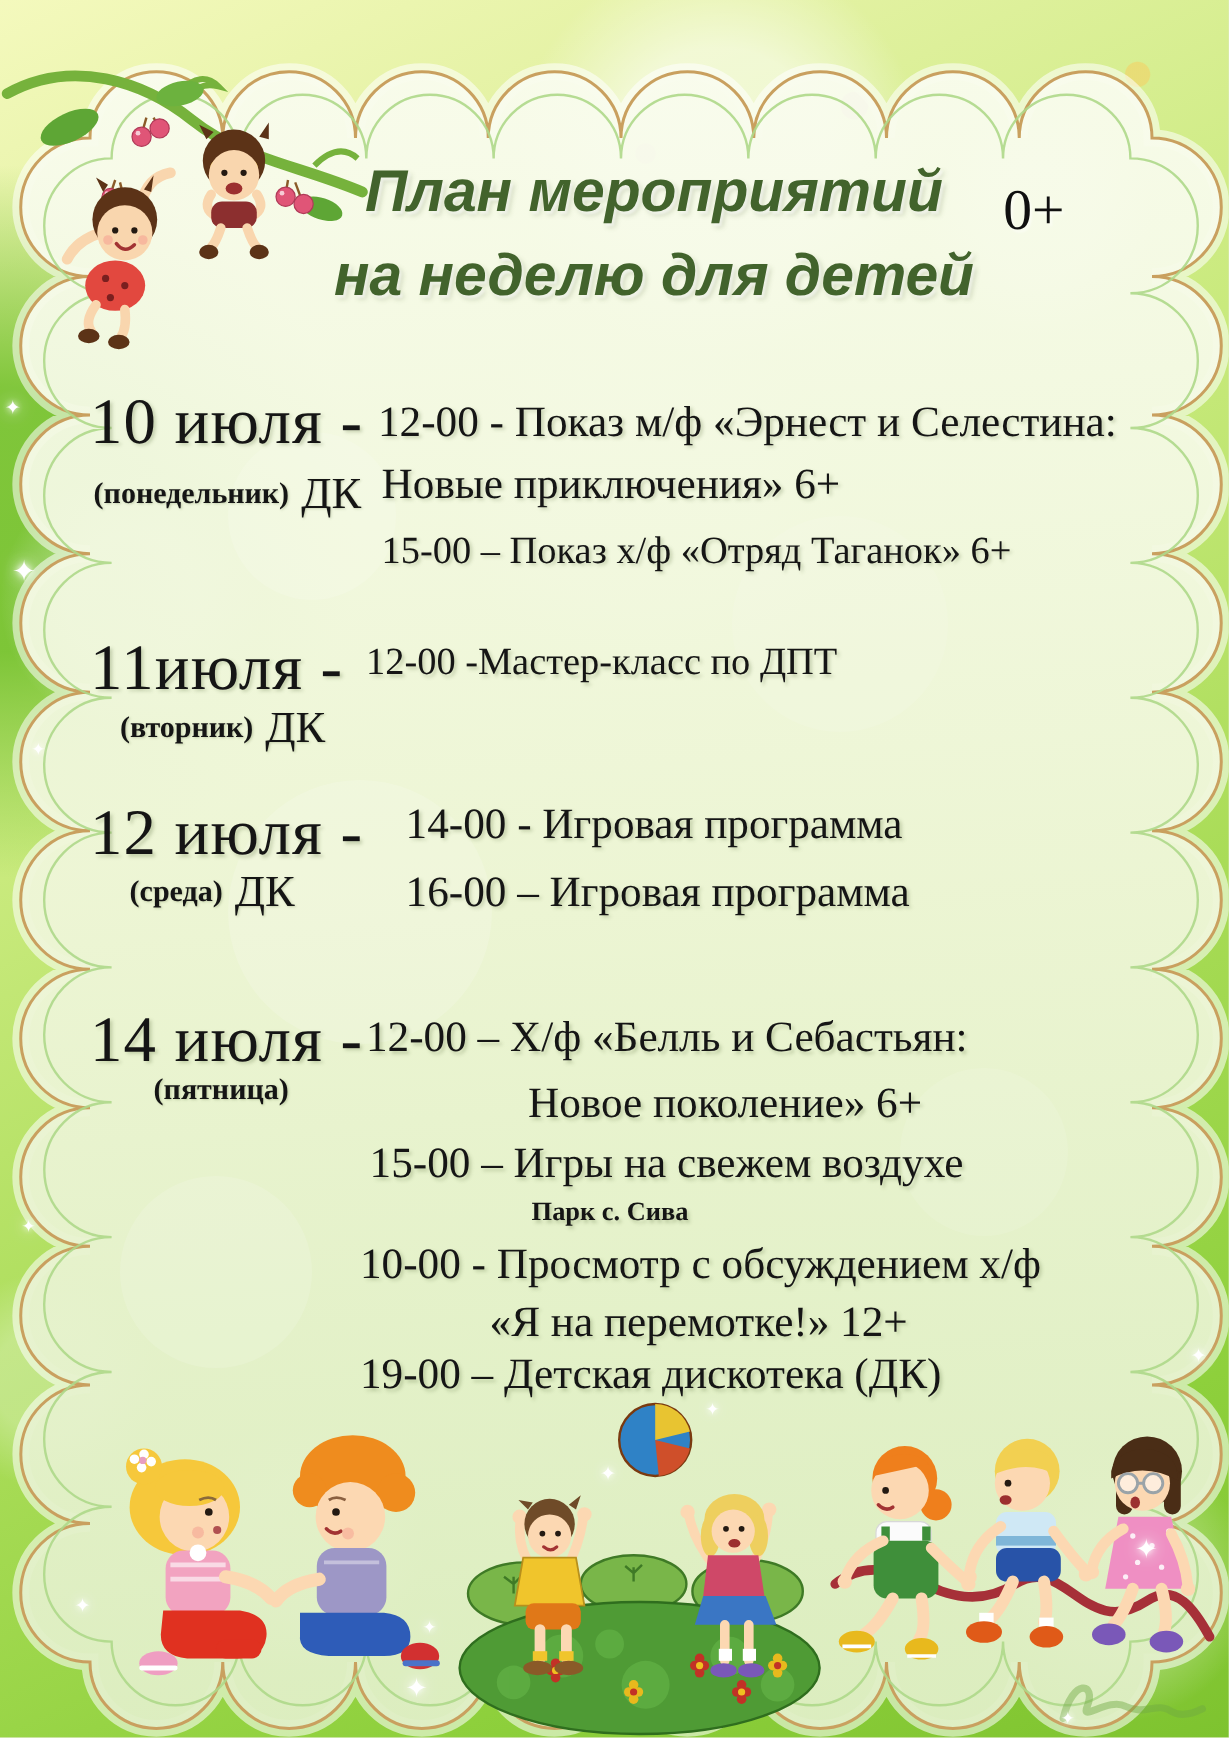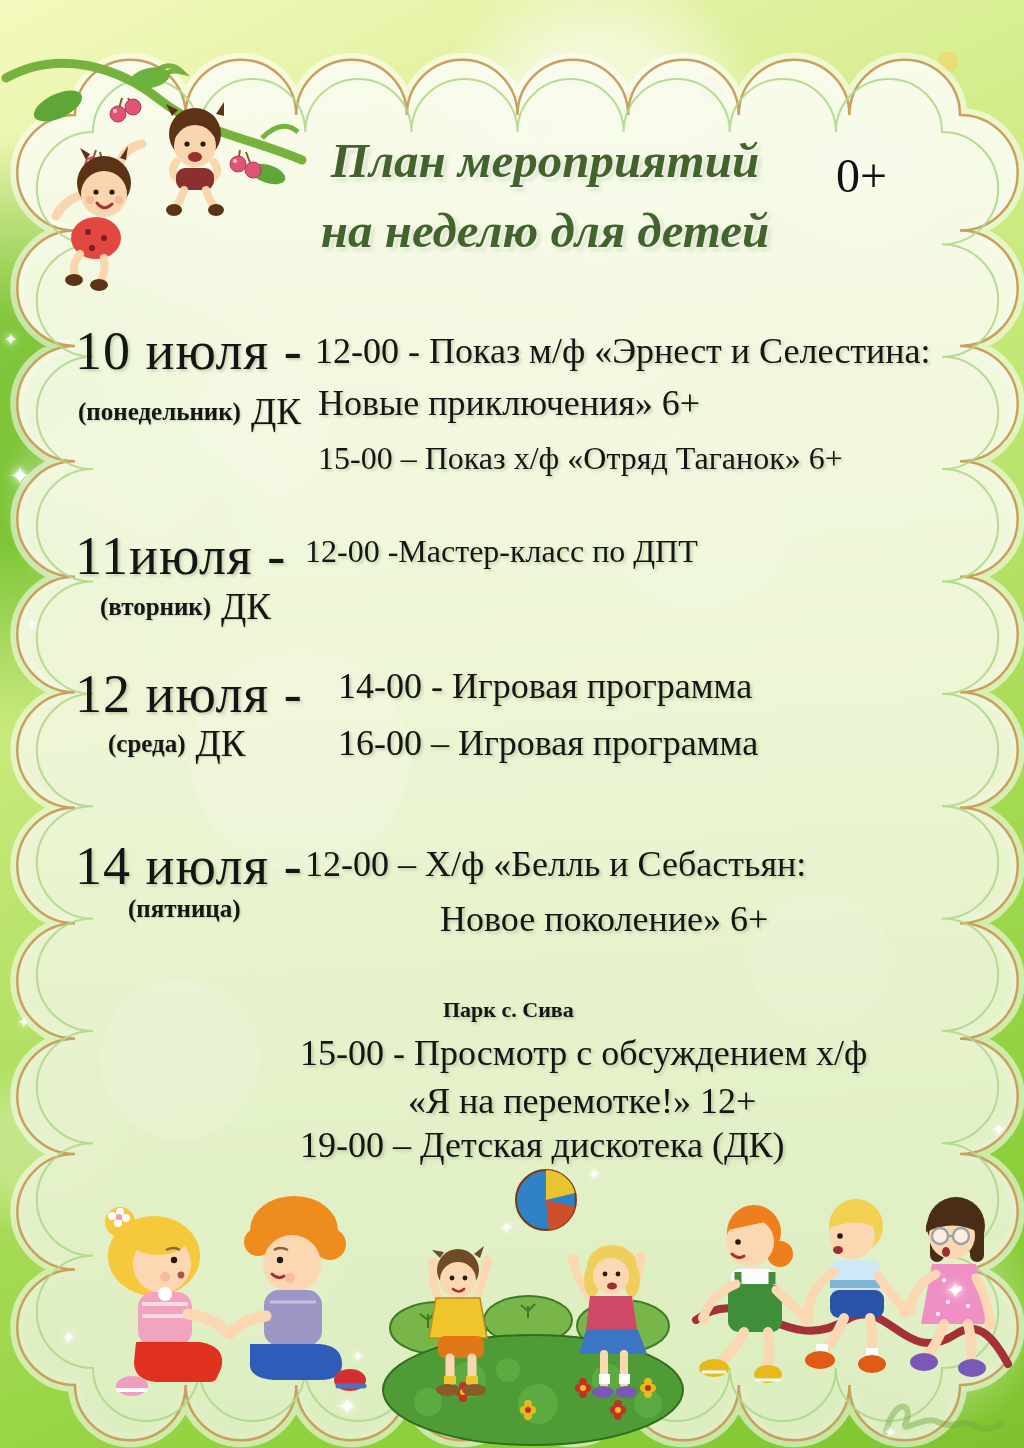--- a/index.html
+++ b/index.html
@@ -19,21 +19,21 @@
       radial-gradient(circle at 540px 420px, rgba(255,255,255,.25) 0 90px, transparent 160px),
       radial-gradient(ellipse at 0% 30%, rgba(110,190,40,.85) 0 110px, transparent 300px),
       linear-gradient(155deg,#f4f9bd 0%,#e4f2a4 15%,#c9ea7d 38%,#a9dc57 62%,#8ed03c 84%,#7ec32f 100%);
   }
   .layer{position:absolute;left:0;top:0;}
   .panel-svg{z-index:1;}
   .illus{position:absolute;z-index:2;}
   .txt{position:absolute;z-index:3;white-space:nowrap;}
   .title{
     left:255px;top:126px;width:580px;text-align:center;z-index:3;position:absolute;
-    font-family:Liberation Serif, serif;font-style:italic;font-weight:700;
+    font-family:Liberation Sans, sans-serif;font-style:italic;font-weight:700;
     font-size:49px;line-height:1.42;color:#42632c;
     text-shadow:2px 2px 2px rgba(255,255,255,.6), 3px 3px 4px rgba(90,110,60,.25);
   }
   .age{left:836px;top:148px;font-size:48px;color:#101010;z-index:3;position:absolute;
        text-shadow:2px 2px 2px rgba(255,255,255,.5);}
   .date{font-size:54px;letter-spacing:1px;text-shadow:2px 2px 3px rgba(100,120,70,.30);}
   .day{display:flex;align-items:center;gap:10px;text-shadow:1px 1px 2px rgba(100,120,70,.30);}
   .wk{font-weight:700;font-size:25px;}
   .venue{font-size:37px;}
   .item{font-size:36px;text-shadow:2px 2px 3px rgba(100,120,70,.30);}
@@ -96,22 +96,23 @@
   </div>
   <div class="txt item" style="left:338px;top:665px">14-00 - Игровая программа</div>
   <div class="txt item" style="left:338px;top:722px">16-00 – Игровая программа</div>
 
   <div class="txt date" style="left:75px;top:835px">14 июля -</div>
   <div class="txt day" style="left:128px;top:895px">
     <span class="wk">(пятница)</span>
   </div>
   <div class="txt item" style="left:305px;top:843px">12-00 – Х/ф «Белль и Себастьян:</div>
   <div class="txt item" style="left:440px;top:898px">Новое поколение» 6+</div>
+  <div class="txt item" style="left:308px;top:948px">15-00 – Игры на свежем воздухе</div>
   <div class="txt item note" style="left:443px;top:997px">Парк с. Сива</div>
-  <div class="txt item" style="left:300px;top:1032px">15-00 - Просмотр с обсуждением х/ф</div>
+  <div class="txt item" style="left:300px;top:1032px">10-00 - Просмотр с обсуждением х/ф</div>
   <div class="txt item" style="left:408px;top:1080px">«Я на перемотке!» 12+</div>
   <div class="txt item" style="left:300px;top:1124px">19-00 – Детская дискотека (ДК)</div>
 
   <svg class="illus" style="left:0px;top:42px" width="310" height="250" viewBox="0 0 310 250">
     <path d="M6,36 C60,6 120,26 160,58 C200,90 250,96 302,118" stroke="#76b23c" stroke-width="9" fill="none" stroke-linecap="round"></path>
     <path d="M150,34 q18,-18 32,-4 q-16,-4 -22,8" stroke="#76b23c" stroke-width="5" fill="none"></path>
     <path d="M262,96 q20,-20 36,-6" stroke="#76b23c" stroke-width="5" fill="none"></path>
     <ellipse cx="58" cy="64" rx="26" ry="12" fill="#5ea635" transform="rotate(-25 58 64)"></ellipse>
     <ellipse cx="150" cy="36" rx="20" ry="10" fill="#6cb23e" transform="rotate(-12 150 36)"></ellipse>
     <ellipse cx="268" cy="132" rx="18" ry="9" fill="#5ea635" transform="rotate(18 268 132)"></ellipse>

